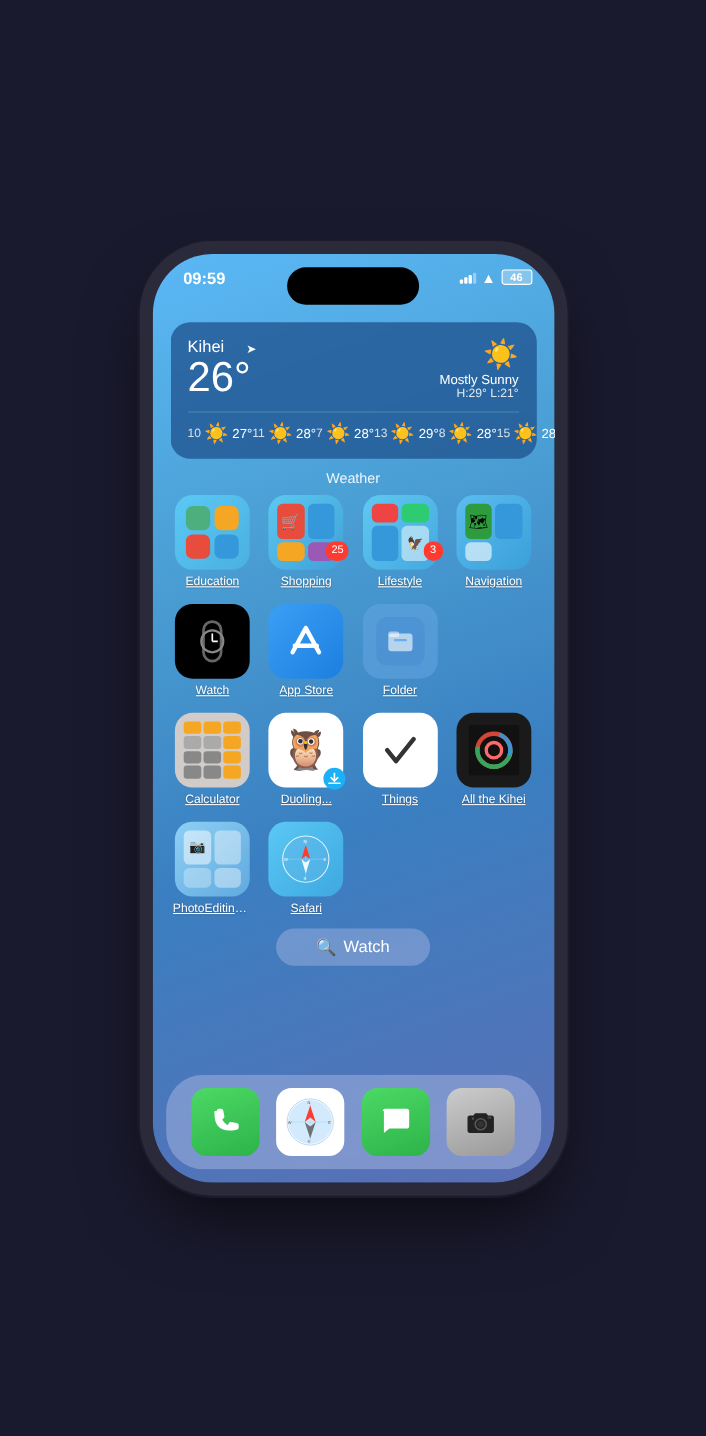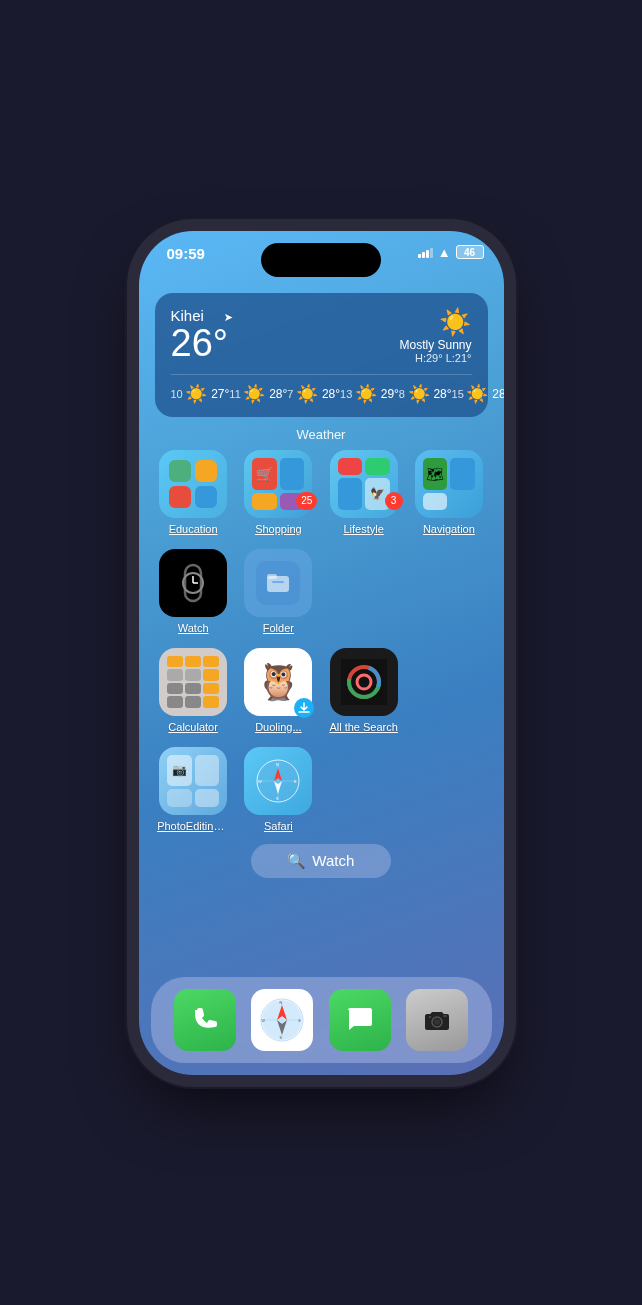--- a/index.html
+++ b/index.html
@@ -469,20 +469,31 @@
               <circle cx="22" cy="22" r="10" fill="none" stroke="#888" stroke-width="2"></circle>
               <line x1="22" y1="15" x2="22" y2="22" stroke="white" stroke-width="1.5"></line>
               <line x1="22" y1="22" x2="27" y2="22" stroke="white" stroke-width="1.5"></line>
             </svg>
           </div>
         </div>
         <span class="app-label">Watch</span>
       </div>
 
 
+      <div class="app-item">
+        <div class="app-icon-wrapper">
+          <div class="app-icon icon-appstore">
+            <svg width="40" height="40" viewBox="0 0 40 40">
+              <path d="M20 8 L32 30 M20 8 L8 30" stroke="white" stroke-width="4" stroke-linecap="round" fill="none"></path>
+              <path d="M10 24 L30 24" stroke="white" stroke-width="4" stroke-linecap="round"></path>
+            </svg>
+          </div>
+        </div>
+        <span class="app-label">App Store</span>
+      </div>
 
       <div class="app-item">
         <div class="app-icon-wrapper">
           <div class="app-icon icon-folder">
             <div style="display:flex;align-items:center;justify-content:center;width:100%;height:100%;">
               <div style="background:rgba(70,140,210,0.5);border-radius:10px;width:44px;height:44px;display:flex;align-items:center;justify-content:center;">
                 <svg width="28" height="28" viewBox="0 0 28 28">
                   <rect x="3" y="7" width="22" height="16" rx="3" fill="rgba(255,255,255,0.6)"></rect>
                   <rect x="3" y="5" width="10" height="5" rx="2" fill="rgba(255,255,255,0.5)"></rect>
                   <rect x="8" y="12" width="12" height="2" rx="1" fill="rgba(100,170,240,0.9)"></rect>
@@ -529,34 +540,46 @@
           </div>
           <div style="position:absolute;bottom:-2px;right:-2px;background:#1cb0f6;border-radius:50%;width:20px;height:20px;display:flex;align-items:center;justify-content:center;">
             <svg width="12" height="12" viewBox="0 0 12 12">
                 <path d="M6 1v7M3 5l3 3 3-3M1 10h10" stroke="white" stroke-width="1.5" stroke-linecap="round" fill="none"></path>
               </svg>
           </div>
         </div>
         <span class="app-label">Duoling...</span>
       </div>
 
+      <div class="app-item">
+        <div class="app-icon-wrapper">
+          <div class="app-icon icon-things">
+            <div style="display:flex;align-items:center;justify-content:center;width:100%;height:100%;">
+              <svg width="40" height="40" viewBox="0 0 40 40">
+                <path d="M8 20 L16 30 L32 10" stroke="#333" stroke-width="4" stroke-linecap="round" stroke-linejoin="round" fill="none"></path>
+              </svg>
+            </div>
+          </div>
+        </div>
+        <span class="app-label">Things</span>
+      </div>
 
       <div class="app-item">
         <div class="app-icon-wrapper">
           <div class="app-icon icon-rings">
             <svg width="46" height="46" viewBox="0 0 46 46">
               <rect width="46" height="46" fill="#111"></rect>
               <circle cx="23" cy="23" r="15" fill="none" stroke="#e74c3c" stroke-width="4" opacity="0.9"></circle>
               <circle cx="23" cy="23" r="15" fill="none" stroke="#27ae60" stroke-width="4" stroke-dasharray="50 50" stroke-dashoffset="0" opacity="0.9"></circle>
               <circle cx="23" cy="23" r="15" fill="none" stroke="#3498db" stroke-width="4" stroke-dasharray="30 70" stroke-dashoffset="25" opacity="0.9"></circle>
               <circle cx="23" cy="23" r="7" fill="none" stroke="#ff6b6b" stroke-width="3"></circle>
             </svg>
           </div>
         </div>
-        <span class="app-label">All the Search</span>
+        <span class="app-label">All the Kihei</span>
       </div>
     </div>
 
     <div class="app-grid" style="margin-bottom:10px;">
 
       <div class="app-item">
         <div class="app-icon-wrapper">
           <div class="app-icon icon-photo">
             <div style="display:grid;grid-template-columns:1fr 1fr;gap:3px;padding:8px;width:100%;height:100%;box-sizing:border-box;">
               <div style="background:rgba(255,255,255,0.5);border-radius:5px;display:flex;align-items:center;justify-content:center;font-size:12px;">📷</div>

